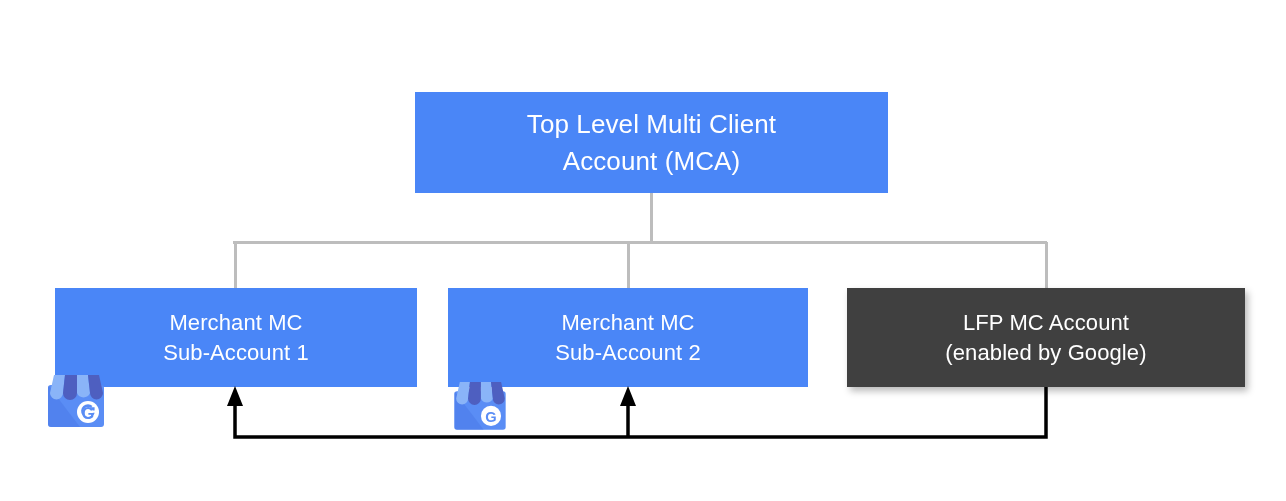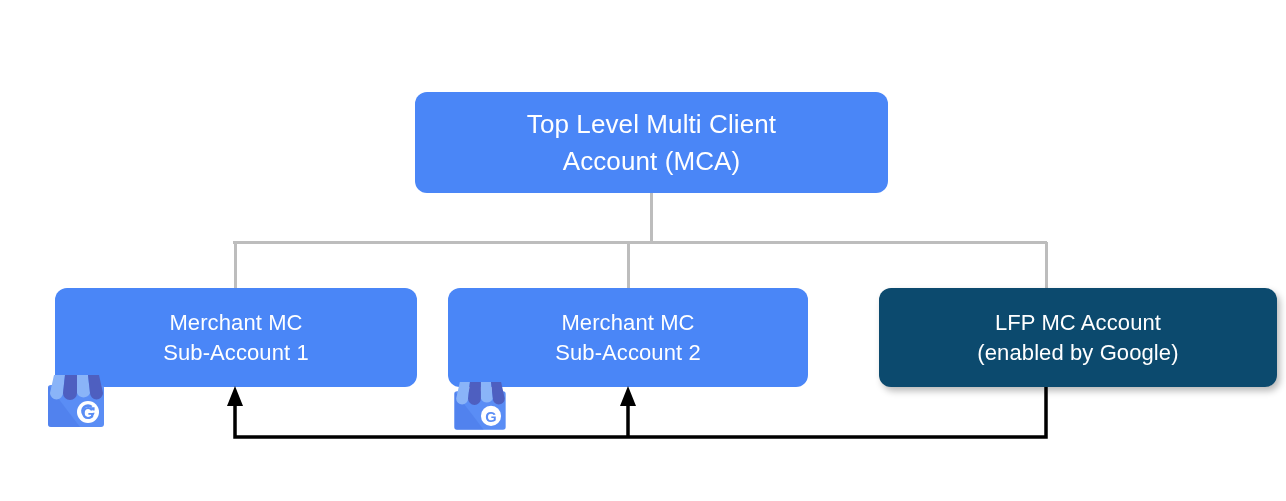--- a/index.html
+++ b/index.html
@@ -24,21 +24,20 @@
     align-items: center;
     justify-content: center;
     text-align: center;
     color: #ffffff;
     font-size: 22px;
     line-height: 30px;
     letter-spacing: 0.1px;
     font-weight: 400;
     white-space: pre-line;
     z-index: 3;
-    border-radius: 12px;
   }
   #node-mca {
     left: 415px;
     top: 92px;
     width: 473px;
     height: 101px;
     background: #4a86f7;
     font-size: 26px;
     line-height: 37px;
   }
@@ -54,23 +53,22 @@
     top: 288px;
     width: 360px;
     height: 99px;
     background: #4a86f7;
   }
   #node-lfp {
     left: 847px;
     top: 288px;
     width: 398px;
     height: 99px;
-    background: #0c4a6e;
+    background: #404040;
     box-shadow: 3px 4px 7px rgba(0,0,0,0.28);
-    margin-left: 32px;
   }
 
   
   .layer {
     position: absolute;
     left: 0;
     top: 0;
     width: 1286px;
     height: 501px;
   }

